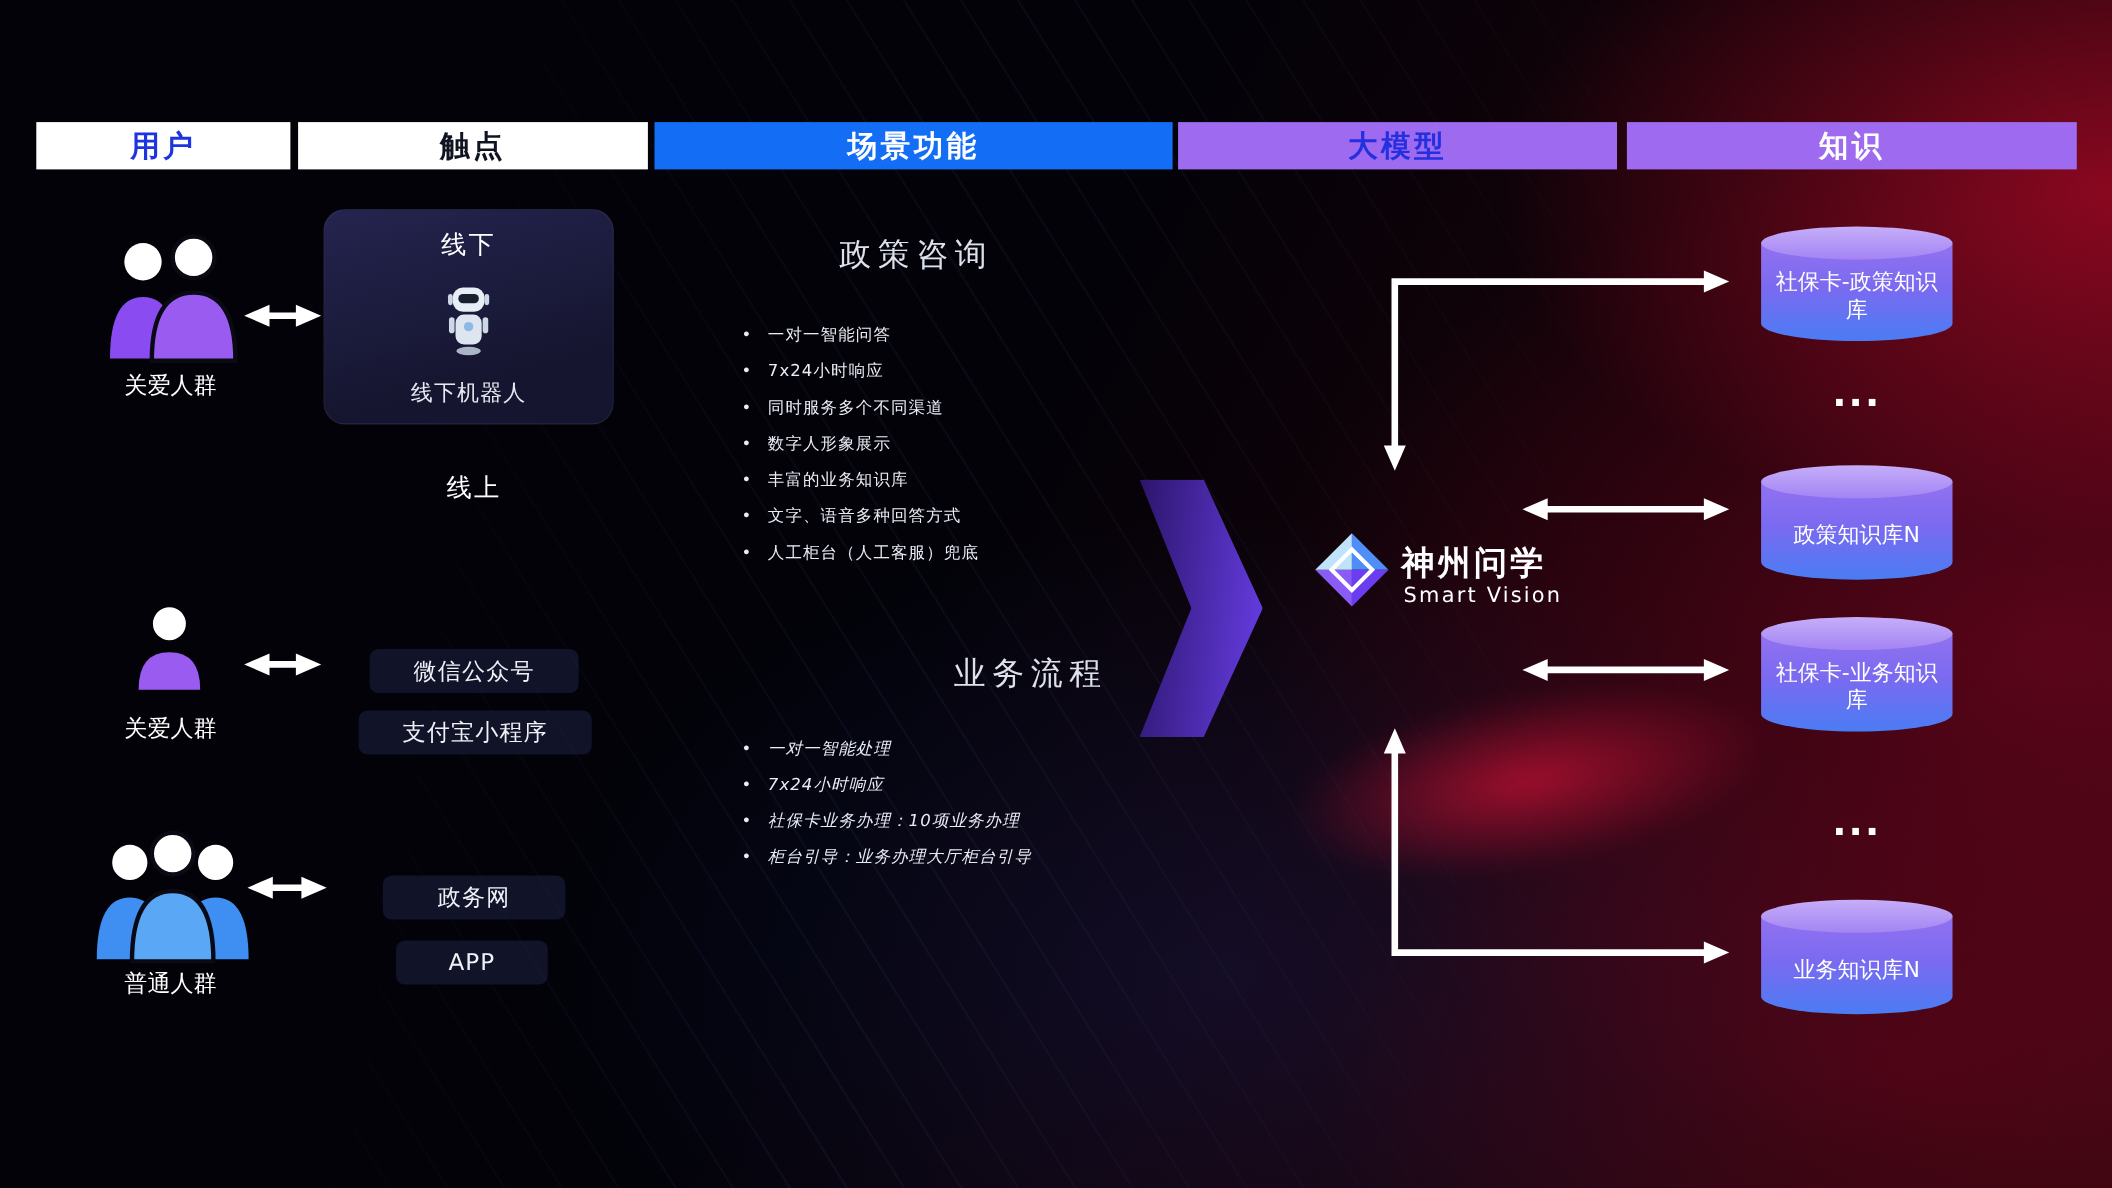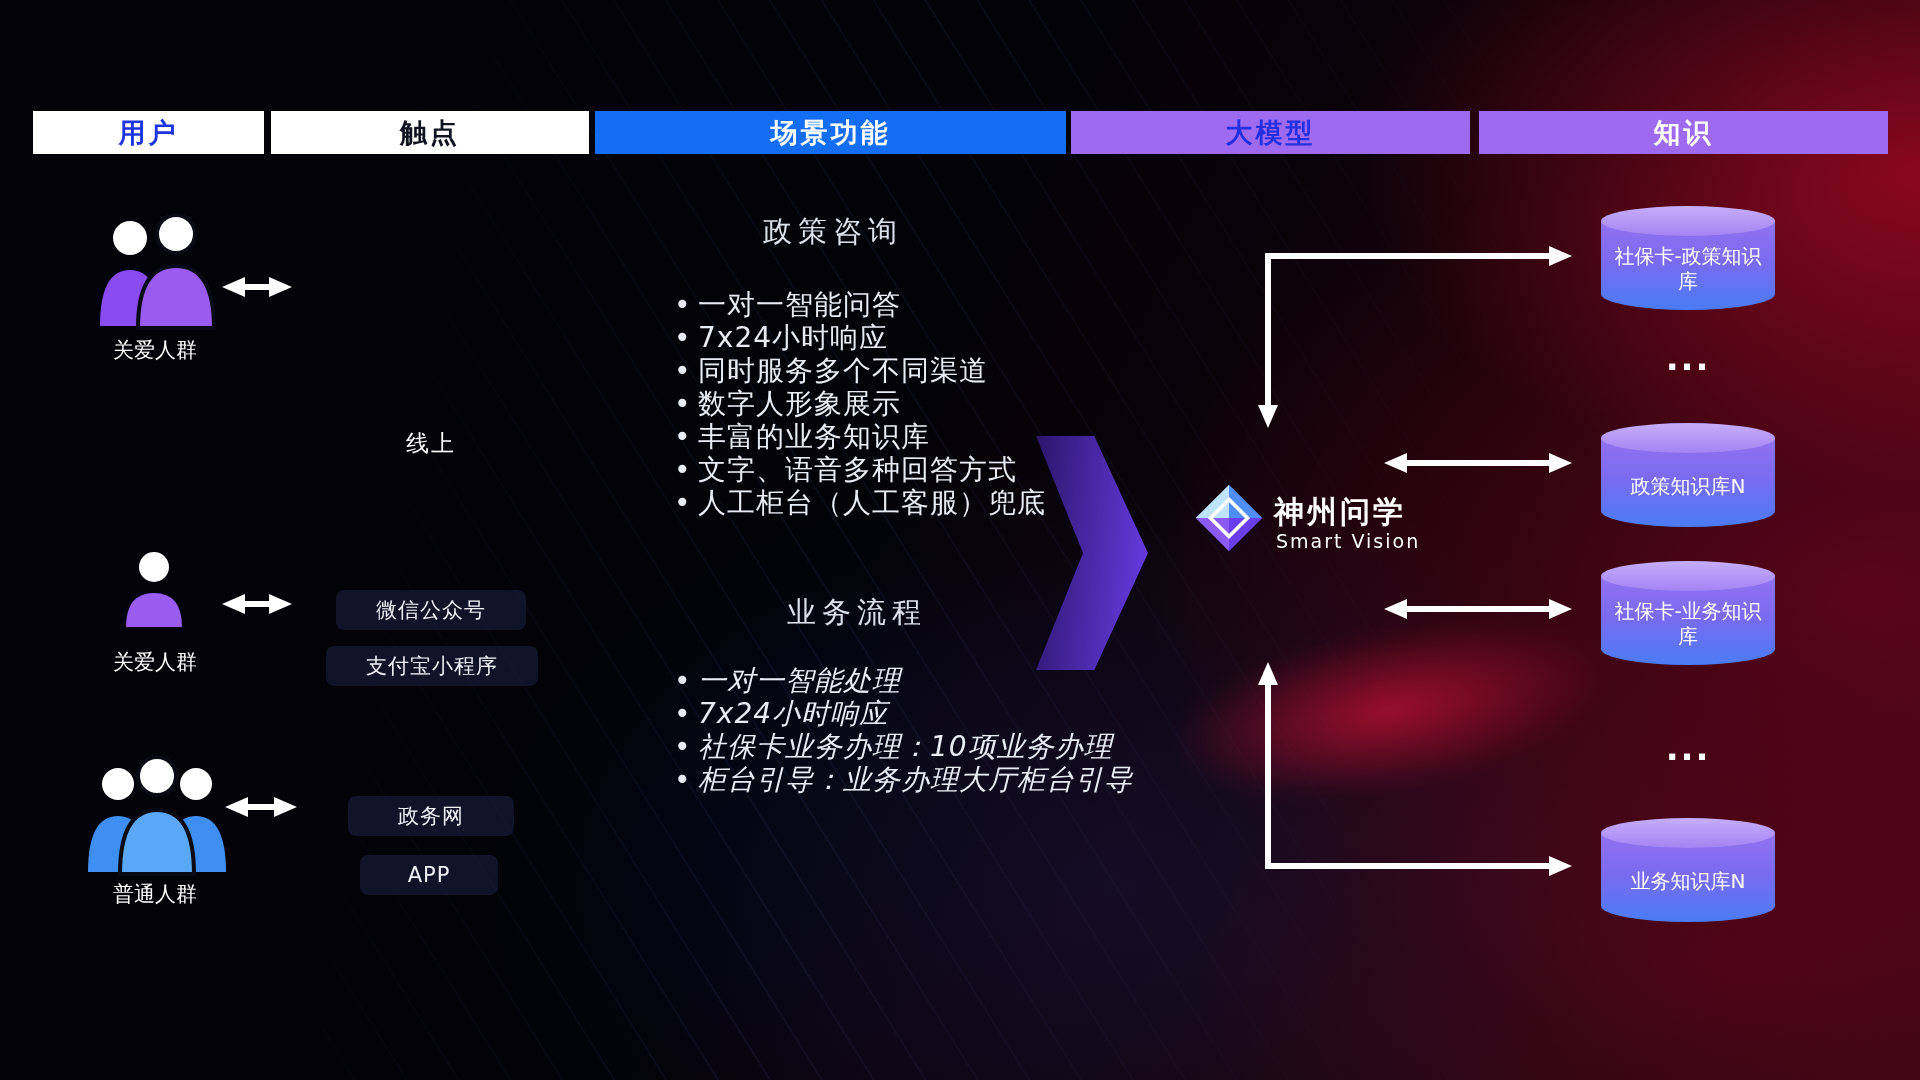--- a/index.html
+++ b/index.html
@@ -52,21 +52,21 @@
   .offline-sub   { color:#e8e8f2; font-size:20px; letter-spacing:1px; }
 
   .pill {
     position:absolute; height:40px; display:flex; align-items:center; justify-content:center;
     font-size:21px; color:#f0f0f8; background:rgba(32,36,72,0.50); border-radius:8px;
     letter-spacing:1px;
     margin-top:26px;
   }
 
   .scene-title { position:absolute; font-size:29px; color:#dde1ec; letter-spacing:6px; text-align:center; width:300px; }
-  .bullets { position:absolute; list-style:none; margin:0; padding:0; font-size:28px; color:#e9ecf5; }
+  .bullets { position:absolute; list-style:none; margin:0; padding:0; font-size:15px; color:#e9ecf5; }
   .bullets li { line-height:33px; padding-left:26px; position:relative; letter-spacing:1px; }
   .bullets li::before { content:"•"; position:absolute; left:2px; color:#e9ecf5; }
 
   .big-arrow {
     position:absolute; left:1036px; top:436px; width:112px; height:234px;
     background:linear-gradient(95deg,#2e1670 0%, #6d41f2 100%);
     clip-path:polygon(0% 0%, 52% 0%, 100% 50%, 52% 100%, 0% 100%, 42% 50%);
     opacity:0.95;
   }
 
@@ -116,20 +116,35 @@
     </div>
 
   <svg class="abs" style="left:92px;top:208px;" width="128" height="122" viewBox="0 0 128 122">
     <circle cx="38" cy="30" r="17" fill="#ffffff"></circle>
     <path d="M8,118 Q8,62 38,62 Q68,62 68,118 Z" fill="#8a4cf0"></path>
     <circle cx="84" cy="26" r="19" fill="#ffffff" stroke="#0a0a14" stroke-width="4"></circle>
     <path d="M46,120 Q46,58 84,58 Q122,58 122,120 Z" fill="#9a5cf0" stroke="#0a0a14" stroke-width="4"></path>
   </svg>
   <div class="abs lbl" style="left:55px;top:336px;width:200px;">关爱人群</div>
 
+  <div class="offline-box">
+    <div class="offline-title">线下</div>
+    <svg width="52" height="68" viewBox="0 0 60 80">
+      <rect x="8" y="12" width="5" height="12" rx="2.5" fill="#cdd8e6"></rect>
+      <rect x="47" y="12" width="5" height="12" rx="2.5" fill="#cdd8e6"></rect>
+      <rect x="13" y="5" width="34" height="26" rx="11" fill="#e8eef5"></rect>
+      <rect x="19" y="12" width="22" height="10" rx="5" fill="#1a2030"></rect>
+      <rect x="16" y="34" width="28" height="32" rx="9" fill="#dde6f0"></rect>
+      <circle cx="30" cy="47" r="5" fill="#8fb8e8"></circle>
+      <rect x="9" y="37" width="6" height="17" rx="3" fill="#cdd8e6"></rect>
+      <rect x="45" y="37" width="6" height="17" rx="3" fill="#cdd8e6"></rect>
+      <ellipse cx="30" cy="73" rx="13" ry="4.5" fill="#aab6c6"></ellipse>
+    </svg>
+    <div class="offline-sub">线下机器人</div>
+  </div>
 
   <div class="abs lbl" style="left:331px;top:428px;width:200px;font-size:23px;letter-spacing:2px;">线上</div>
 
   <svg class="abs" style="left:122px;top:549px;" width="64" height="80" viewBox="0 0 64 80">
     <circle cx="32" cy="18" r="15" fill="#ffffff"></circle>
     <path d="M4,78 Q4,44 32,44 Q60,44 60,78 Z" fill="#9a5cf0"></path>
   </svg>
   <div class="abs lbl" style="left:55px;top:648px;width:200px;">关爱人群</div>
 
   <div class="pill" style="left:336px;top:564px;width:190px;">微信公众号</div>
@@ -152,21 +167,21 @@
   <ul class="bullets" style="left:672px;top:288px;">
     <li>一对一智能问答</li>
     <li>7x24小时响应</li>
     <li>同时服务多个不同渠道</li>
     <li>数字人形象展示</li>
     <li>丰富的业务知识库</li>
     <li>文字、语音多种回答方式</li>
     <li>人工柜台（人工客服）兜底</li>
   </ul>
 
-  <div class="scene-title" style="left:707px;top:593px;">业务流程</div>
+  <div class="scene-title" style="left:707px;top:593px;text-align:right;">业务流程</div>
   <ul class="bullets" style="left:672px;top:664px;font-style:italic;">
     <li>一对一智能处理</li>
     <li>7x24小时响应</li>
     <li>社保卡业务办理：10项业务办理</li>
     <li>柜台引导：业务办理大厅柜台引导</li>
   </ul>
 
   <div class="big-arrow"></div>
 
   <svg class="abs" style="left:1192px;top:481px;" width="74" height="74" viewBox="0 0 80 80">

